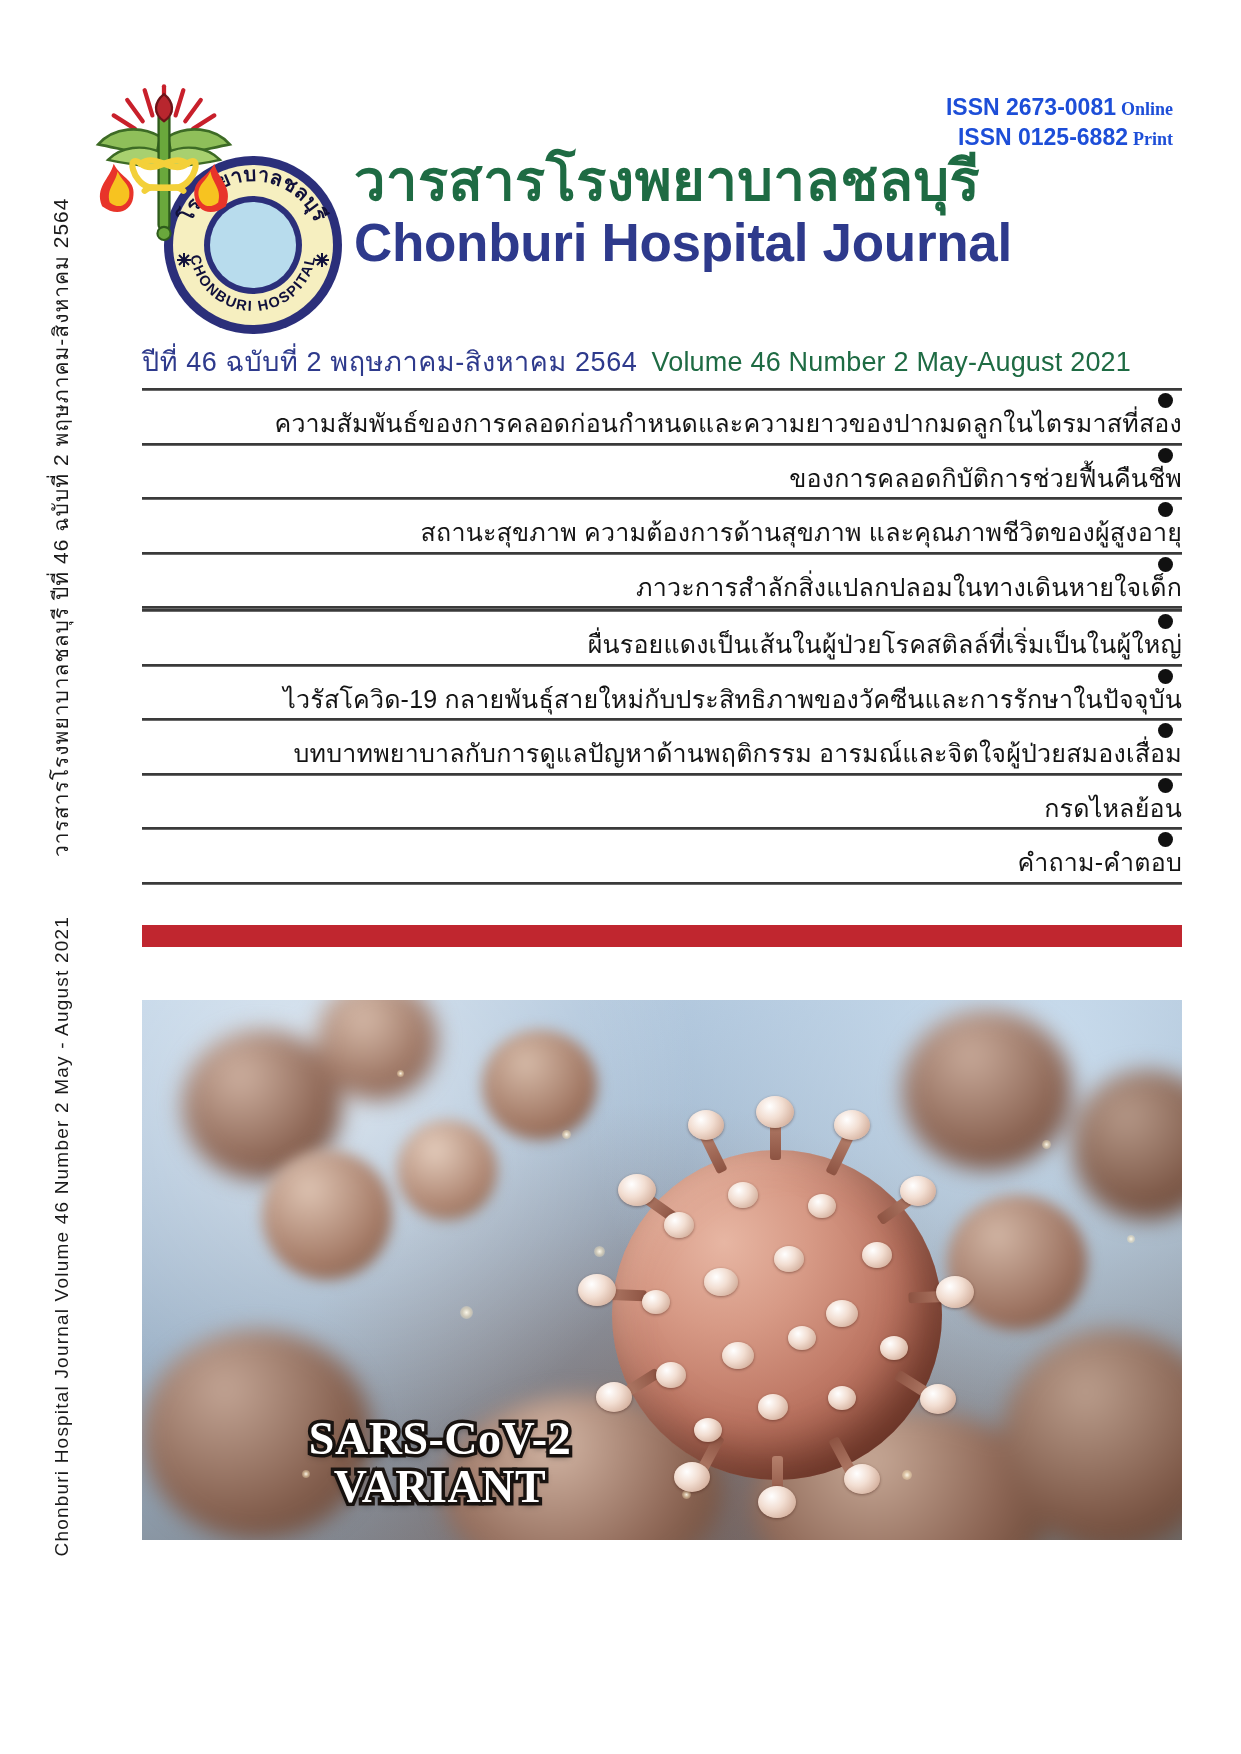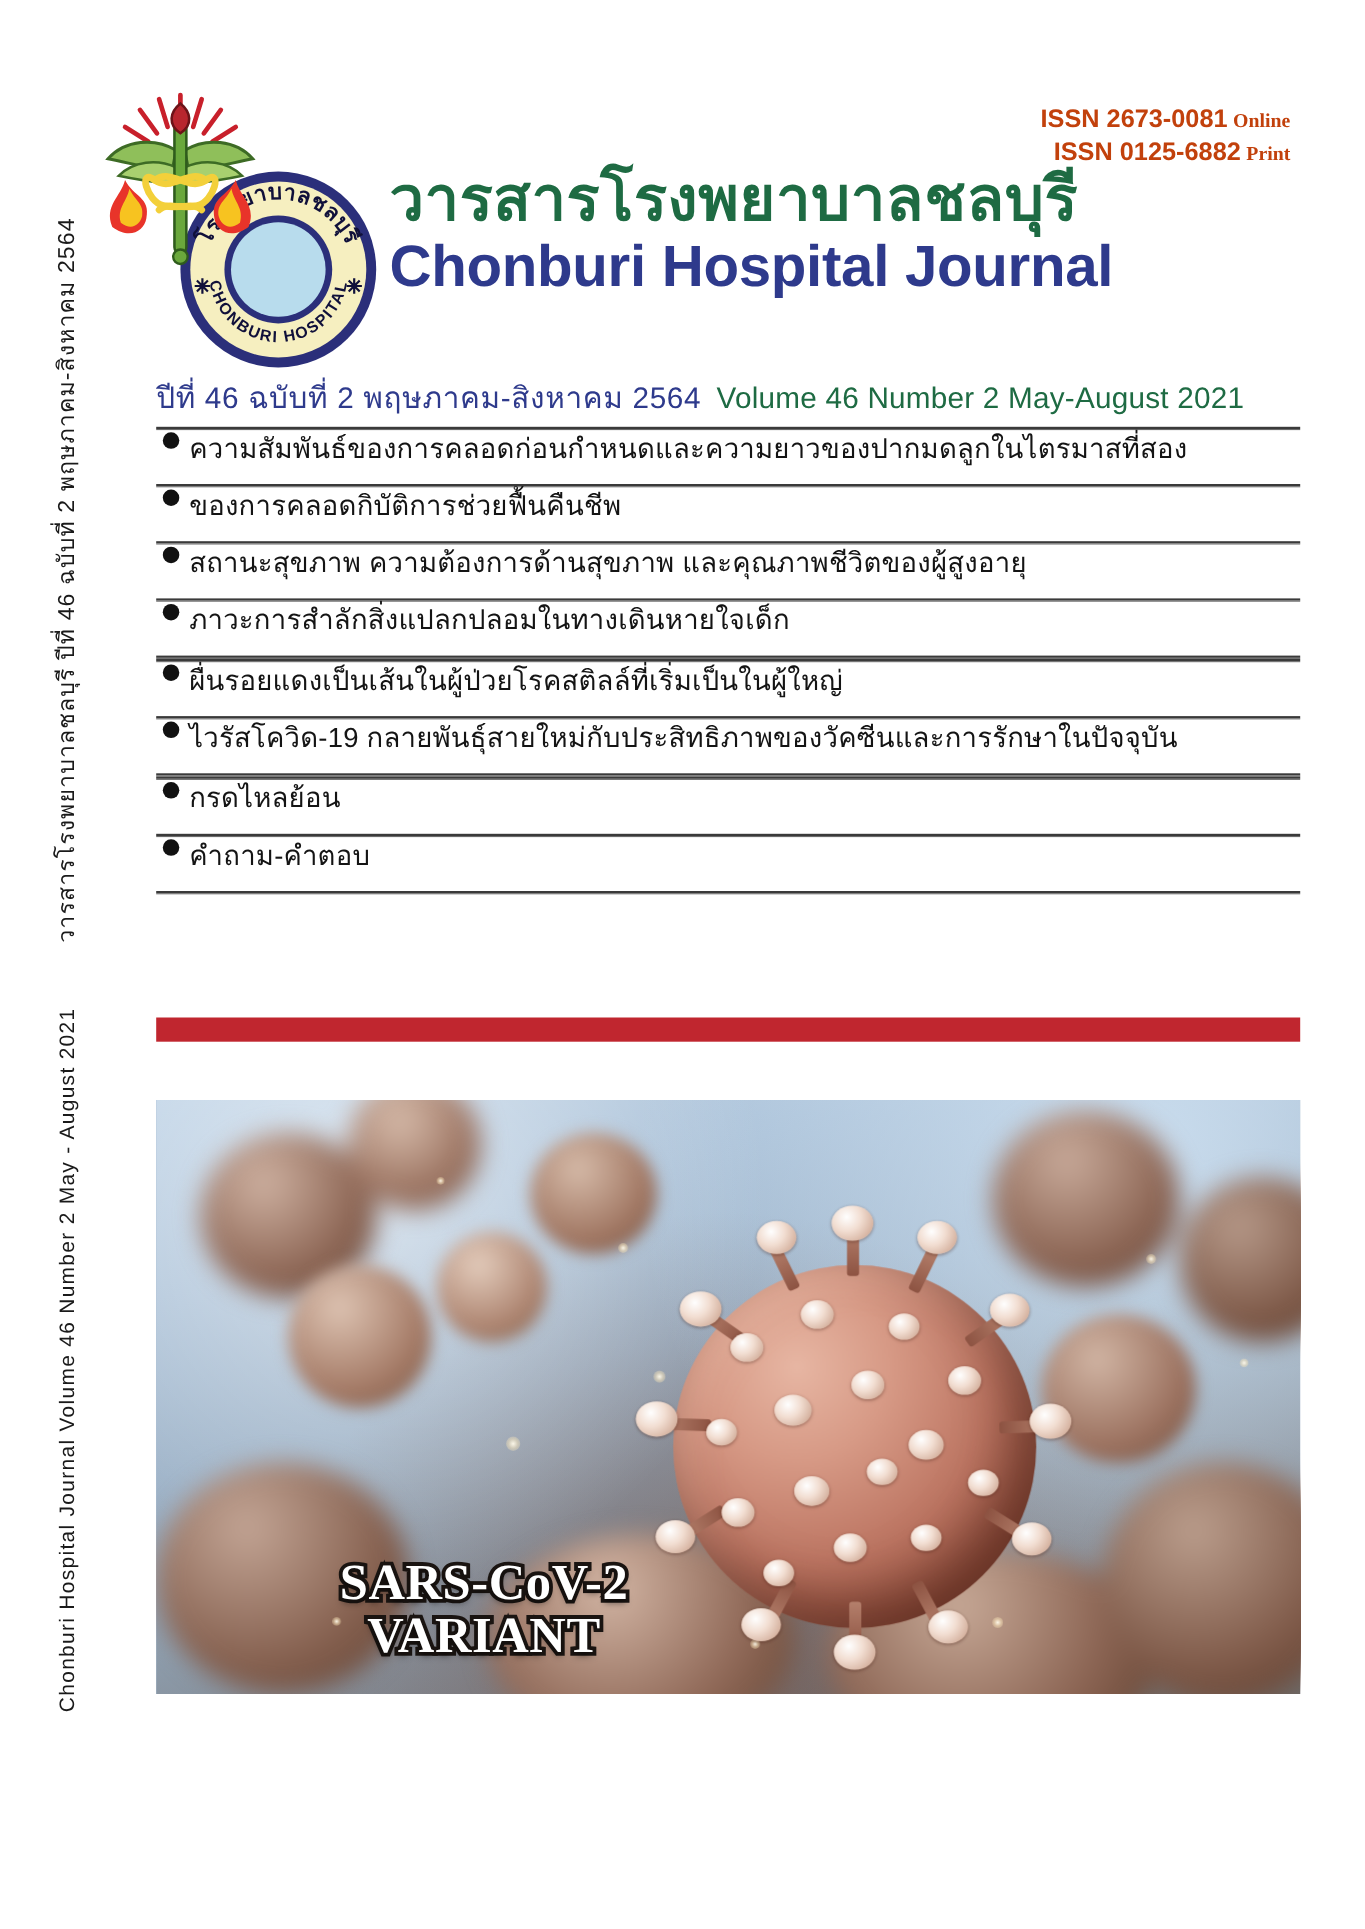--- a/index.html
+++ b/index.html
@@ -38,21 +38,21 @@
     position: absolute;
     left: 120px; top: 0;
     width: 1121px; height: 1754px;
   }
 
   
   .issn-block {
     position: absolute;
     right: 68px; top: 92px;
     text-align: right;
-    color: #c2410c;
+    color: #1d4ed8;
   }
   .issn-line {
     font-size: 23px;
     font-weight: bold;
     line-height: 1.32;
     white-space: nowrap;
   }
   .issn-line .kind {
     font-family: "Liberation Serif", serif;
     font-size: 18px;
@@ -142,23 +142,24 @@
     height: 0;
     border-top: 2px solid #3a3a3a;
     border-bottom: 1px solid #6a6a6a;
     margin: 0;
     padding: 0;
     font-size: 0;
     line-height: 0;
   }
   .item {
     display: flex;
-    align-items: flex-start;
+    align-items: flex-end;
     min-height: 49px;
     padding: 2px 0 3px 6px;
+    flex-direction: column;
   }
   .bullet {
     flex: 0 0 auto;
     width: 15px; height: 15px;
     border-radius: 50%;
     background: #111;
     margin-right: 9px;
   }
   .item-text {
     font-size: 25px;
@@ -402,20 +403,24 @@
       <span class="item-text">ผื่นรอยแดงเป็นเส้นในผู้ป่วยโรคสติลล์ที่เริ่มเป็นในผู้ใหญ่</span>
     </div>
     <div class="rule"></div>
 
     <div class="item">
       <span class="bullet"></span>
       <span class="item-text">ไวรัสโควิด-19 กลายพันธุ์สายใหม่กับประสิทธิภาพของวัคซีนและการรักษาในปัจจุบัน</span>
     </div>
     <div class="rule"></div>
 
+    <div class="item">
+      <span class="bullet"></span>
+      <span class="item-text">บทบาทพยาบาลกับการดูแลปัญหาด้านพฤติกรรม อารมณ์และจิตใจผู้ป่วยสมองเสื่อม</span>
+    </div>
     <div class="rule"></div>
 
     <div class="item">
       <span class="bullet"></span>
       <span class="item-text">กรดไหลย้อน</span>
     </div>
     <div class="rule"></div>
 
     <div class="item">
       <span class="bullet"></span>

